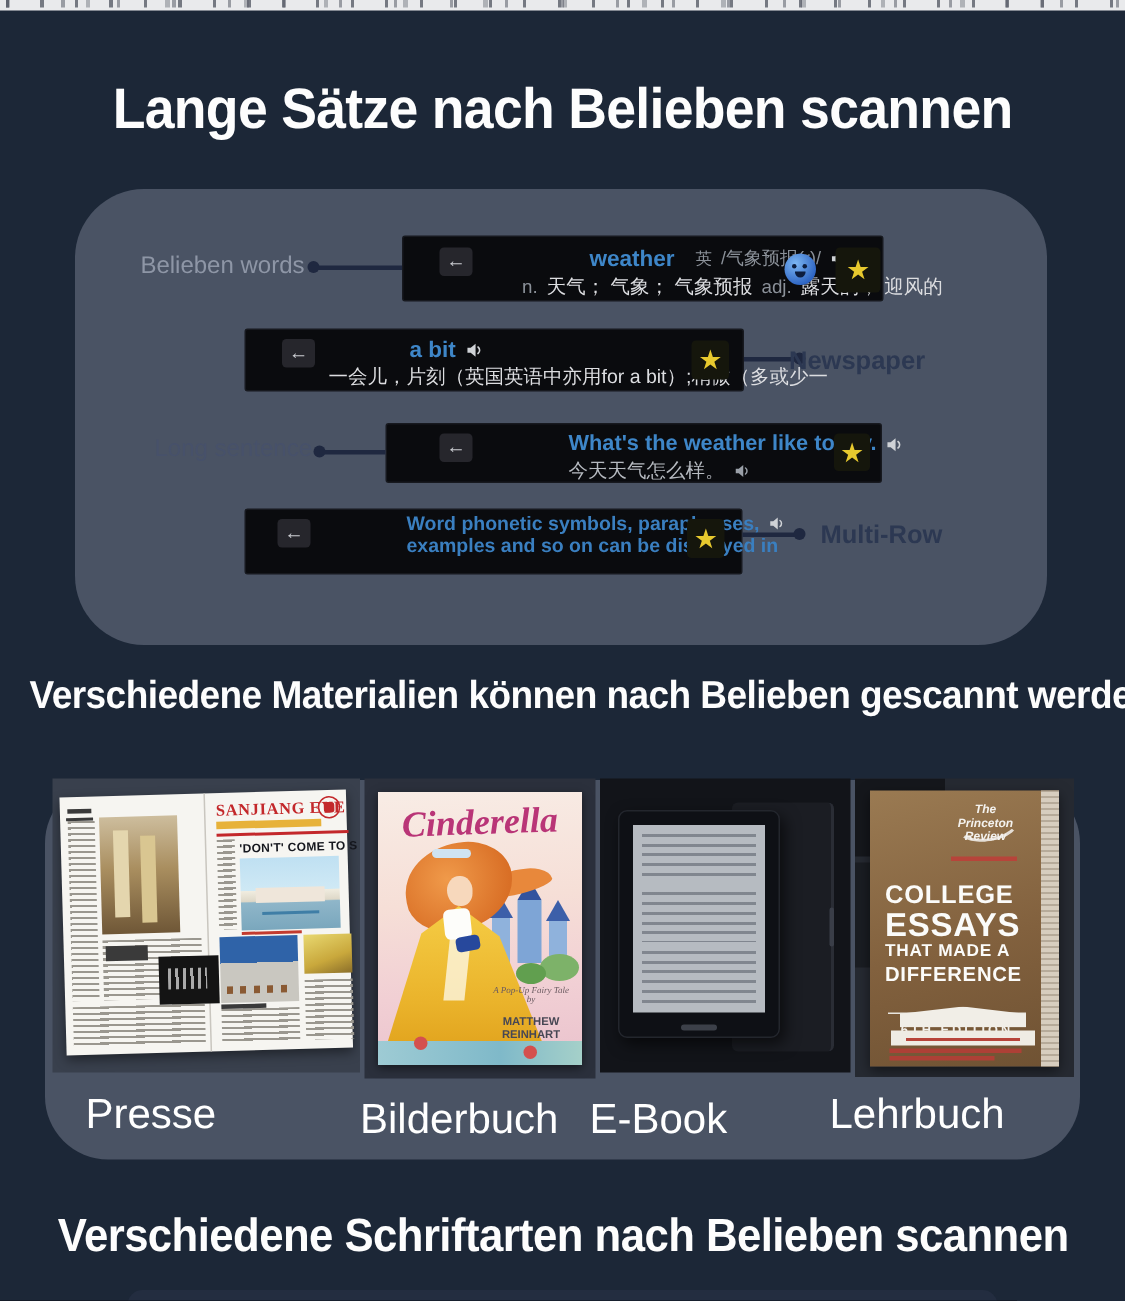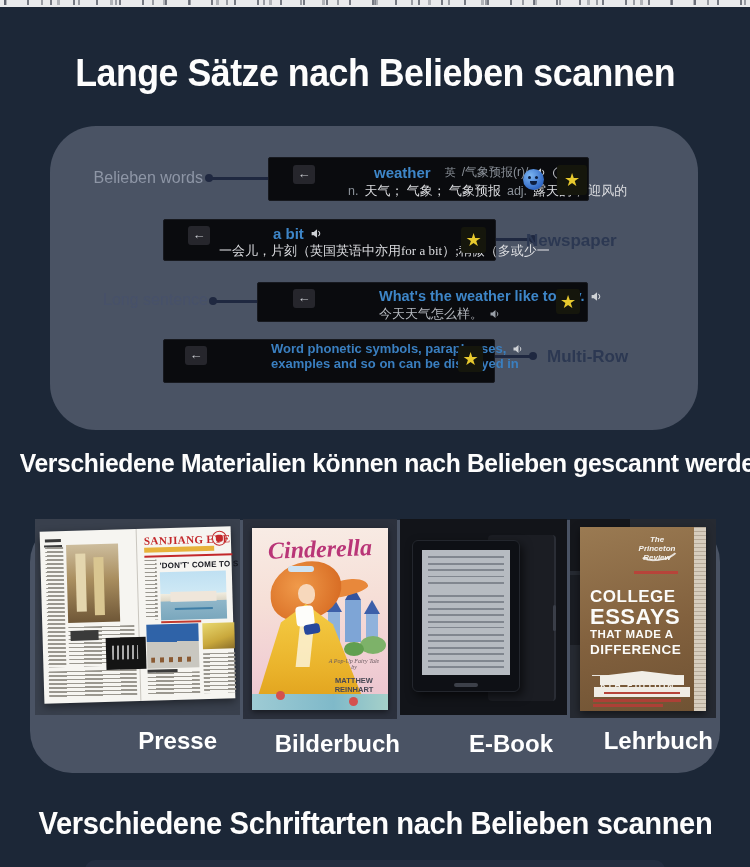--- a/index.html
+++ b/index.html
@@ -49,26 +49,26 @@
   .bar1 .back-btn{left:24px;top:7px;}
   .bar2 .back-btn{left:24px;top:6px;}
   .bar3 .back-btn{left:35px;top:6px;}
   .bar4 .back-btn{left:21px;top:6px;}
 
   .row{display:flex;align-items:center;gap:6px;white-space:nowrap;}
   .headword{color:#3e86c8;font-weight:700;font-size:15px;}
   .lang{color:#8b9199;font-size:11px;margin-left:8px;}
   .phon{color:#8b9199;font-size:12px;}
   .sent{color:#3e86c8;font-weight:700;font-size:14.5px;}
-  .zh{color:#dcdde0;font-size:13px;font-family:Liberation Serif, serif;}
+  .zh{color:#dcdde0;font-size:13px;font-family:Liberation Sans, sans-serif;}
   .zh.dim{color:#b6bac0;}
   .pos{color:#8b9199;font-size:12.5px;}
   .ml{color:#3a7fc0;font-weight:700;font-size:13px;line-height:14.5px;white-space:nowrap;}
 
-  .bar1-r1{position:absolute;left:105px;top:6px;}
+  .bar1-r1{position:absolute;left:124px;top:6px;}
   .bar1-r2{position:absolute;left:79px;top:24px;}
   .bar2-r1{position:absolute;left:109px;top:5px;}
   .bar2-r2{position:absolute;left:55px;top:22px;}
   .bar3-r1{position:absolute;left:121px;top:5px;}
   .bar3-r2{position:absolute;left:121px;top:22px;text-align:center;}
   .bar4-txt{position:absolute;left:107px;top:2px;}
 
   .spk{display:inline-flex;align-items:center;}
   .record-icon{width:12px;height:12px;border:1.5px solid #c7cad0;border-radius:50%;position:relative;display:inline-block;}
   .record-icon::after{content:"";position:absolute;inset:3px;background:#c7cad0;border-radius:50%;}
@@ -92,21 +92,21 @@
   .conn-dot{position:absolute;width:8px;height:8px;border-radius:50%;background:#1f2840;}
   .lbl{position:absolute;font-size:16px;}
   .lbl-left1{left:60px;top:169px;width:143px;text-align:right;color:#8e96a6;}
   .lbl-left2{left:60px;top:291px;width:148px;text-align:right;color:#47516a;}
   .lbl-right{color:#2c3852;font-weight:700;font-size:17px;}
   .lbl-news{left:526px;top:231px;}
   .lbl-multi{left:547px;top:347px;}
 
   
   .photo{position:absolute;overflow:hidden;}
-  .caption{position:absolute;top:727px;height:34px;color:#fff;font-size:24px;font-weight:700;text-align:right;}
+  .caption{position:absolute;top:727px;height:34px;color:#fff;font-size:28px;font-weight:400;text-align:left;}
 
   
   .ph-news{left:35px;top:519px;width:205px;height:196px;background:#39404d;}
   .np-spread{position:absolute;left:7px;top:10px;width:191px;height:172px;background:#f6f5f1;
     transform:rotate(-1.6deg);box-shadow:0 3px 8px rgba(0,0,0,.45);}
   .np-fold{position:absolute;left:50%;top:0;width:1px;height:100%;background:#c9c6bf;}
   .tl{position:absolute;background-image:repeating-linear-gradient(180deg,#9a978f 0 1.5px,transparent 1.5px 4px);}
   .np-h-dark{position:absolute;background:#3a3a3a;}
   .np-photo-pagoda{position:absolute;left:26px;top:14px;width:52px;height:78px;
     background:linear-gradient(180deg,#cdbd9d 0%,#a98e5f 45%,#6f5737 100%);}

